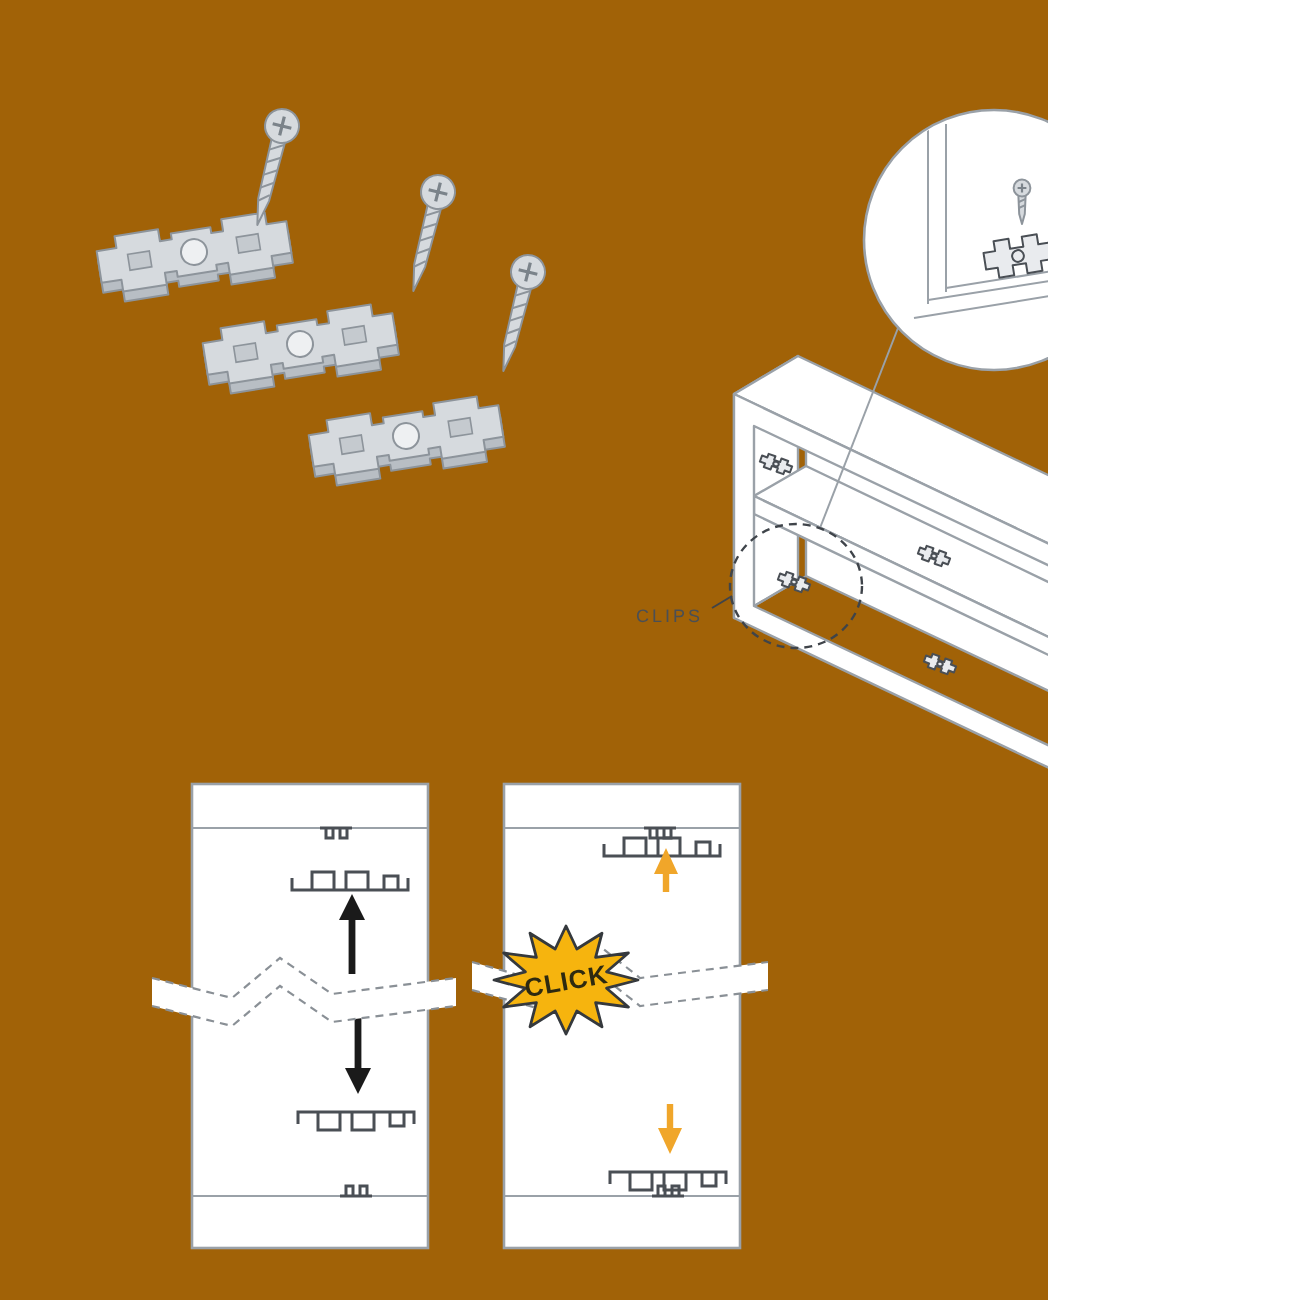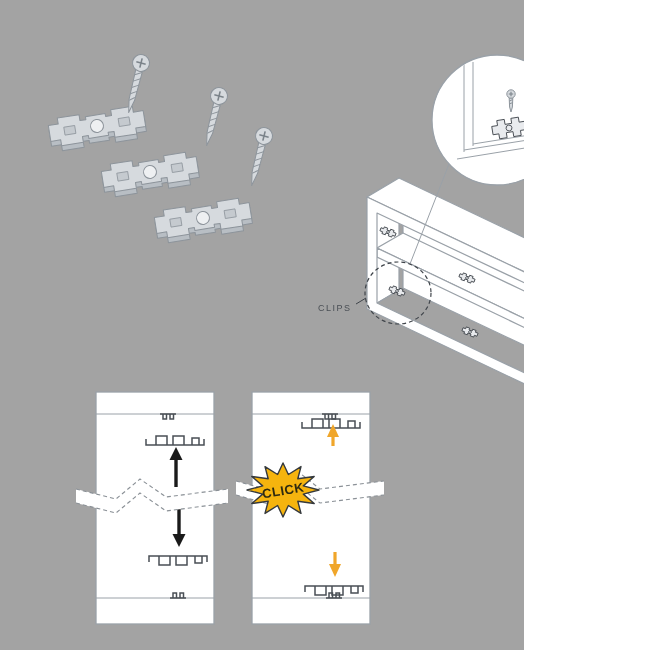--- a/index.html
+++ b/index.html
@@ -8,21 +8,21 @@
     --line:#9aa1a8;
     --part-fill:#d6dade;
     --part-shadow:#b8bec4;
     --part-stroke:#8d949b;
     --detail-stroke:#4a4f55;
     --arrow-black:#1a1a1a;
     --accent-yellow:#f6b40e;
     --arrow-yellow:#f0a62a;
     --label:#4a4f55;
   }
-  .canvas{position:relative;width:524px;height:650px;background:#a3a3a3;overflow:hidden;}
+  .canvas{position:relative;width:524px;height:650px;background:#a16207;overflow:hidden;}
   svg{display:block;}
   .face{fill:#ffffff;stroke:var(--line);stroke-width:1.2;stroke-linejoin:round;}
   .ring{fill:#ffffff;stroke:var(--line);stroke-width:1.2;stroke-linejoin:round;fill-rule:evenodd;}
   .panel{fill:#ffffff;stroke:var(--line);stroke-width:1.3;}
   .thin{fill:none;stroke:var(--line);stroke-width:1;}
   .part-top{fill:var(--part-fill);stroke:var(--part-stroke);stroke-width:1;stroke-linejoin:round;}
   .part-shadow{fill:var(--part-shadow);stroke:var(--part-stroke);stroke-width:1;stroke-linejoin:round;}
   .part-hole{fill:#eef0f2;stroke:var(--part-stroke);stroke-width:1;}
   .part-window{fill:#c5cacf;stroke:var(--part-stroke);stroke-width:.8;}
   .screw-slot{stroke:#7b838a;stroke-width:1.6;fill:none;}

